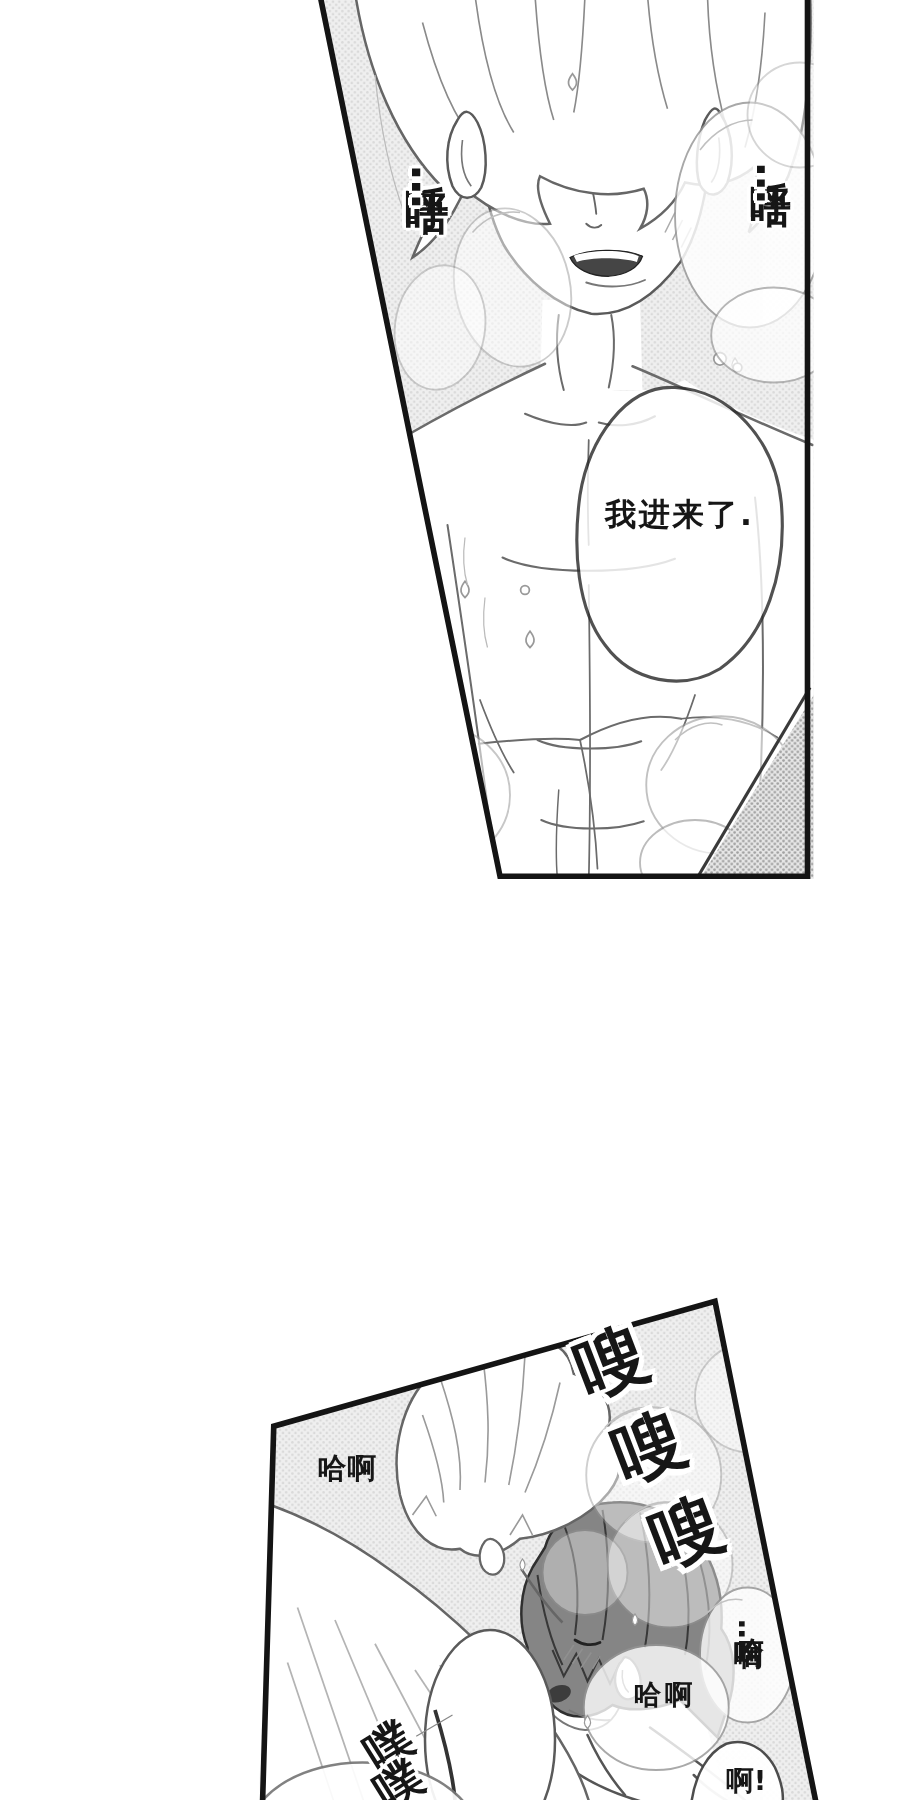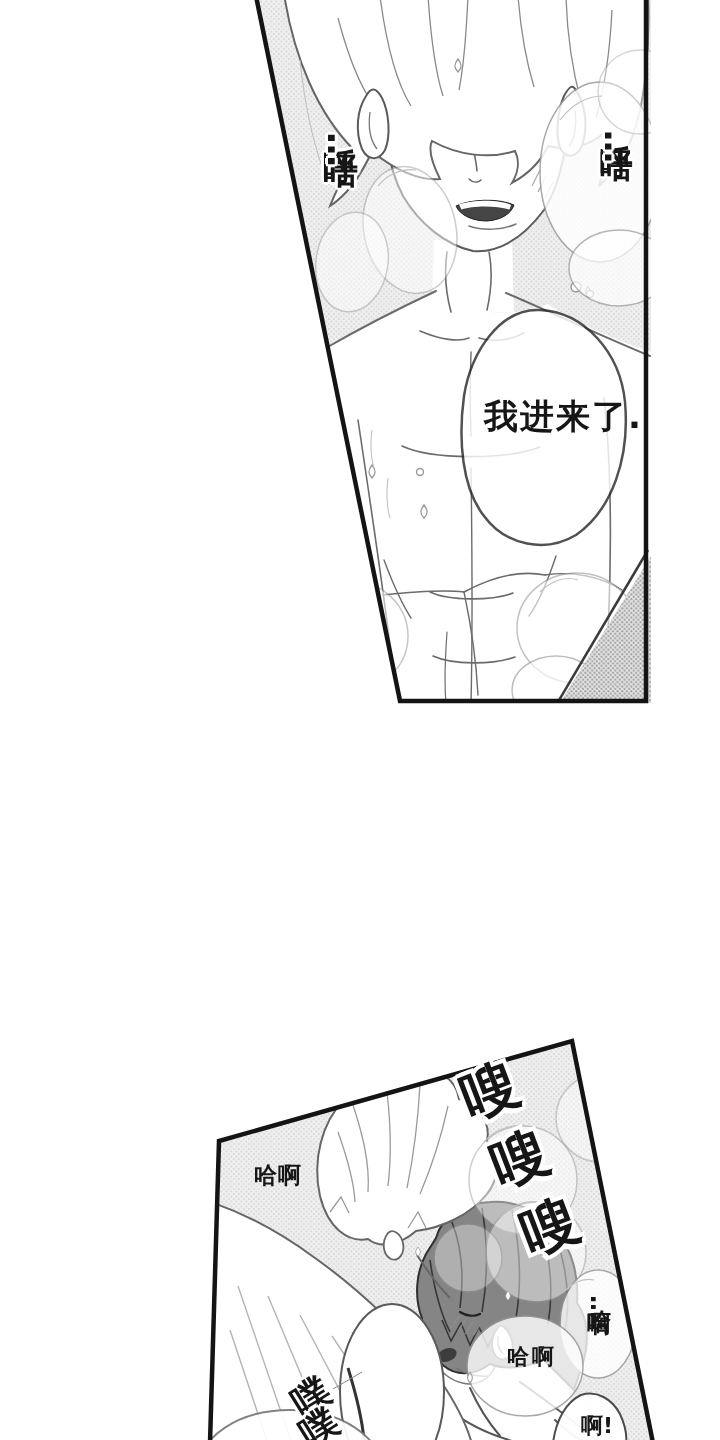--- a/index.html
+++ b/index.html
@@ -19,21 +19,21 @@
     text-shadow:-2px -2px 0 #fff, 2px -2px 0 #fff, -2px 2px 0 #fff, 2px 2px 0 #fff,
                  0 -3px 0 #fff, 0 3px 0 #fff, -3px 0 0 #fff, 3px 0 0 #fff;
   }
   .outline-lg {
     text-shadow:-3px -3px 0 #fff, 3px -3px 0 #fff, -3px 3px 0 #fff, 3px 3px 0 #fff,
                  0 -4px 0 #fff, 0 4px 0 #fff, -4px 0 0 #fff, 4px 0 0 #fff,
                  -4px 4px 0 #fff, 4px -4px 0 #fff;
   }
   .sfx-breath-left   { left:322px; top:120px;  font-size:35px; font-weight:700; letter-spacing:6px; }
   .sfx-breath-right  { left:599px; top:118px;  font-size:33px; font-weight:700; letter-spacing:6px; }
-  .dialogue-top      { left:484px; top:399px;  font-size:34px; font-weight:700; letter-spacing:2px; }
+  .dialogue-top      { left:484px; top:399px;  font-size:25px; font-weight:700; letter-spacing:2px; }
   .breath-a          { left:254px; top:1164px; font-size:23px; font-weight:600; letter-spacing:1px; }
   .whoosh            { font-size:56px; font-weight:800; transform:rotate(-21deg); }
   .whoosh-1 { left:462px; top:1062px; }
   .whoosh-2 { left:492px; top:1130px; }
   .whoosh-3 { left:522px; top:1198px; }
   .breath-b          { left:586px; top:1291px; font-size:24px; font-weight:600; letter-spacing:2px; }
   .breath-c          { left:507px; top:1346px; font-size:22px; font-weight:600; letter-spacing:3px; }
   .exclaim           { left:581px; top:1415px; font-size:22px; font-weight:700; }
   .impact            { font-size:37px; font-weight:800; transform:rotate(-32deg); }
   .impact-1 { left:293px; top:1378px; }

